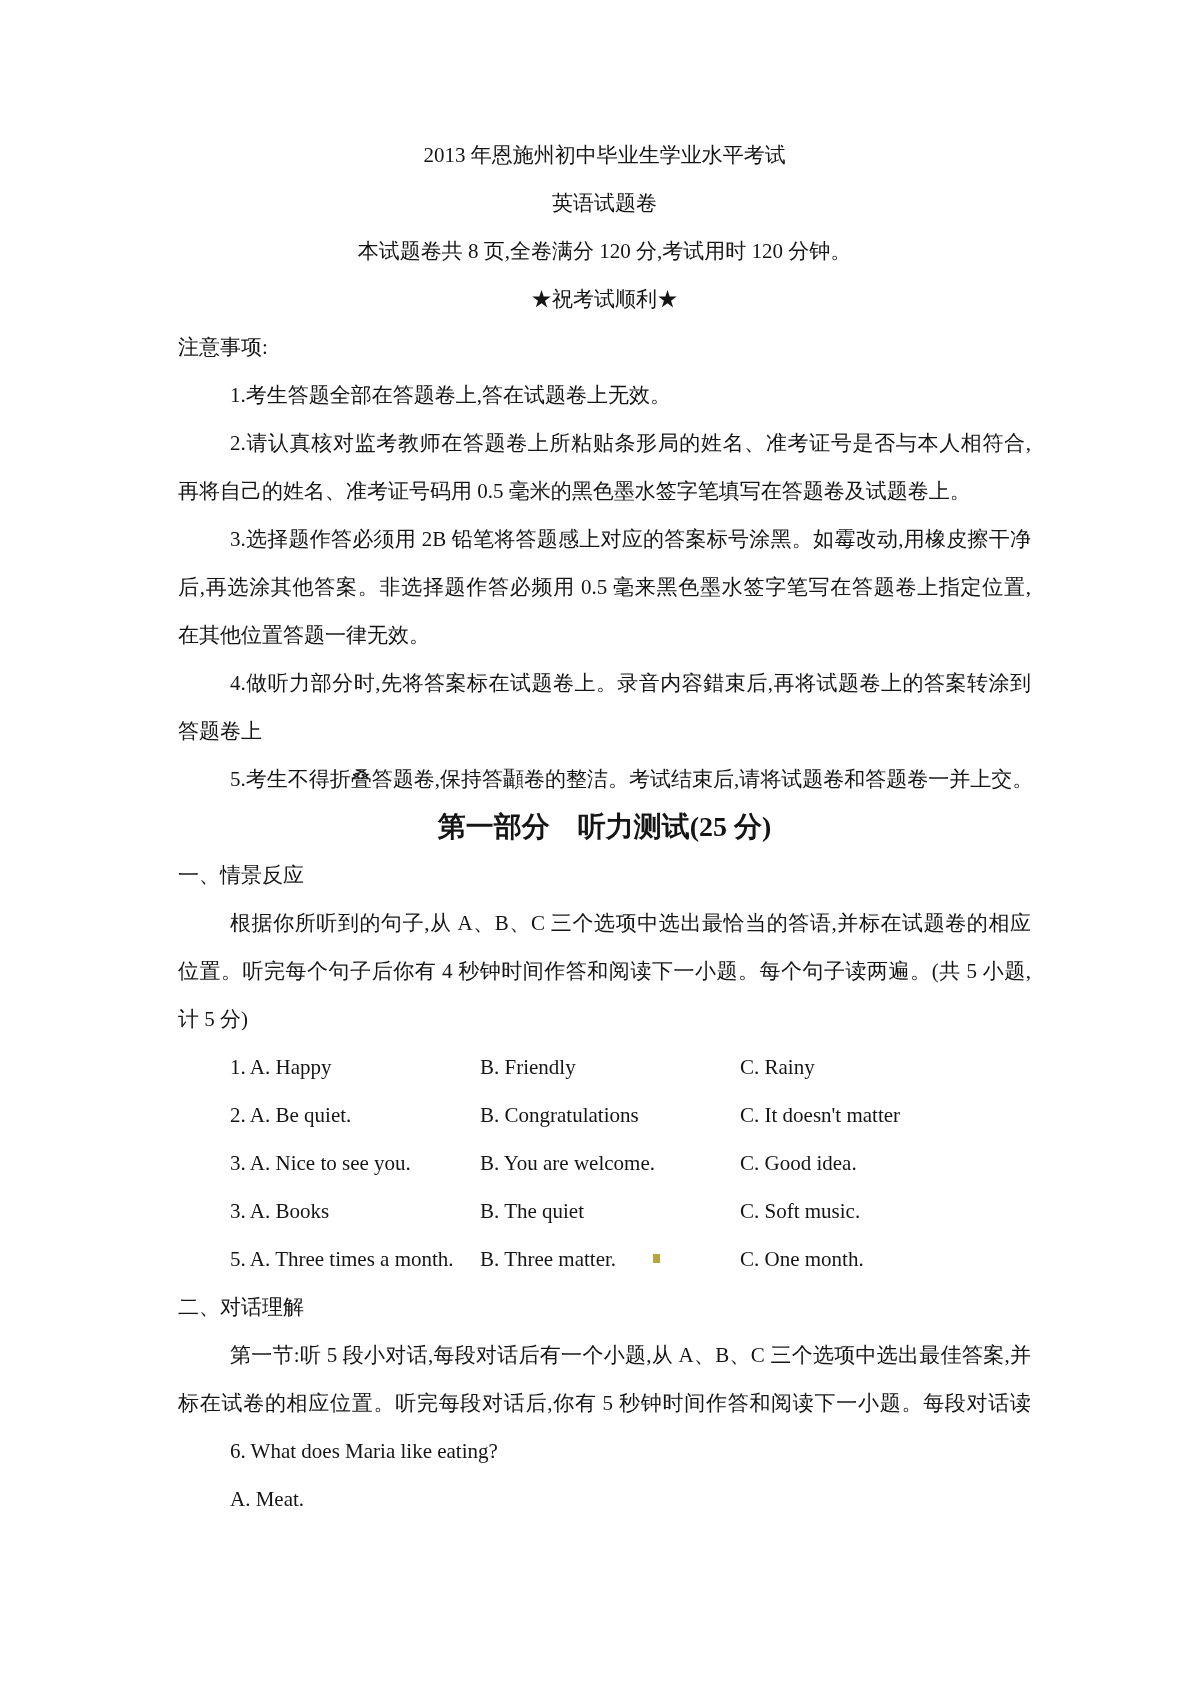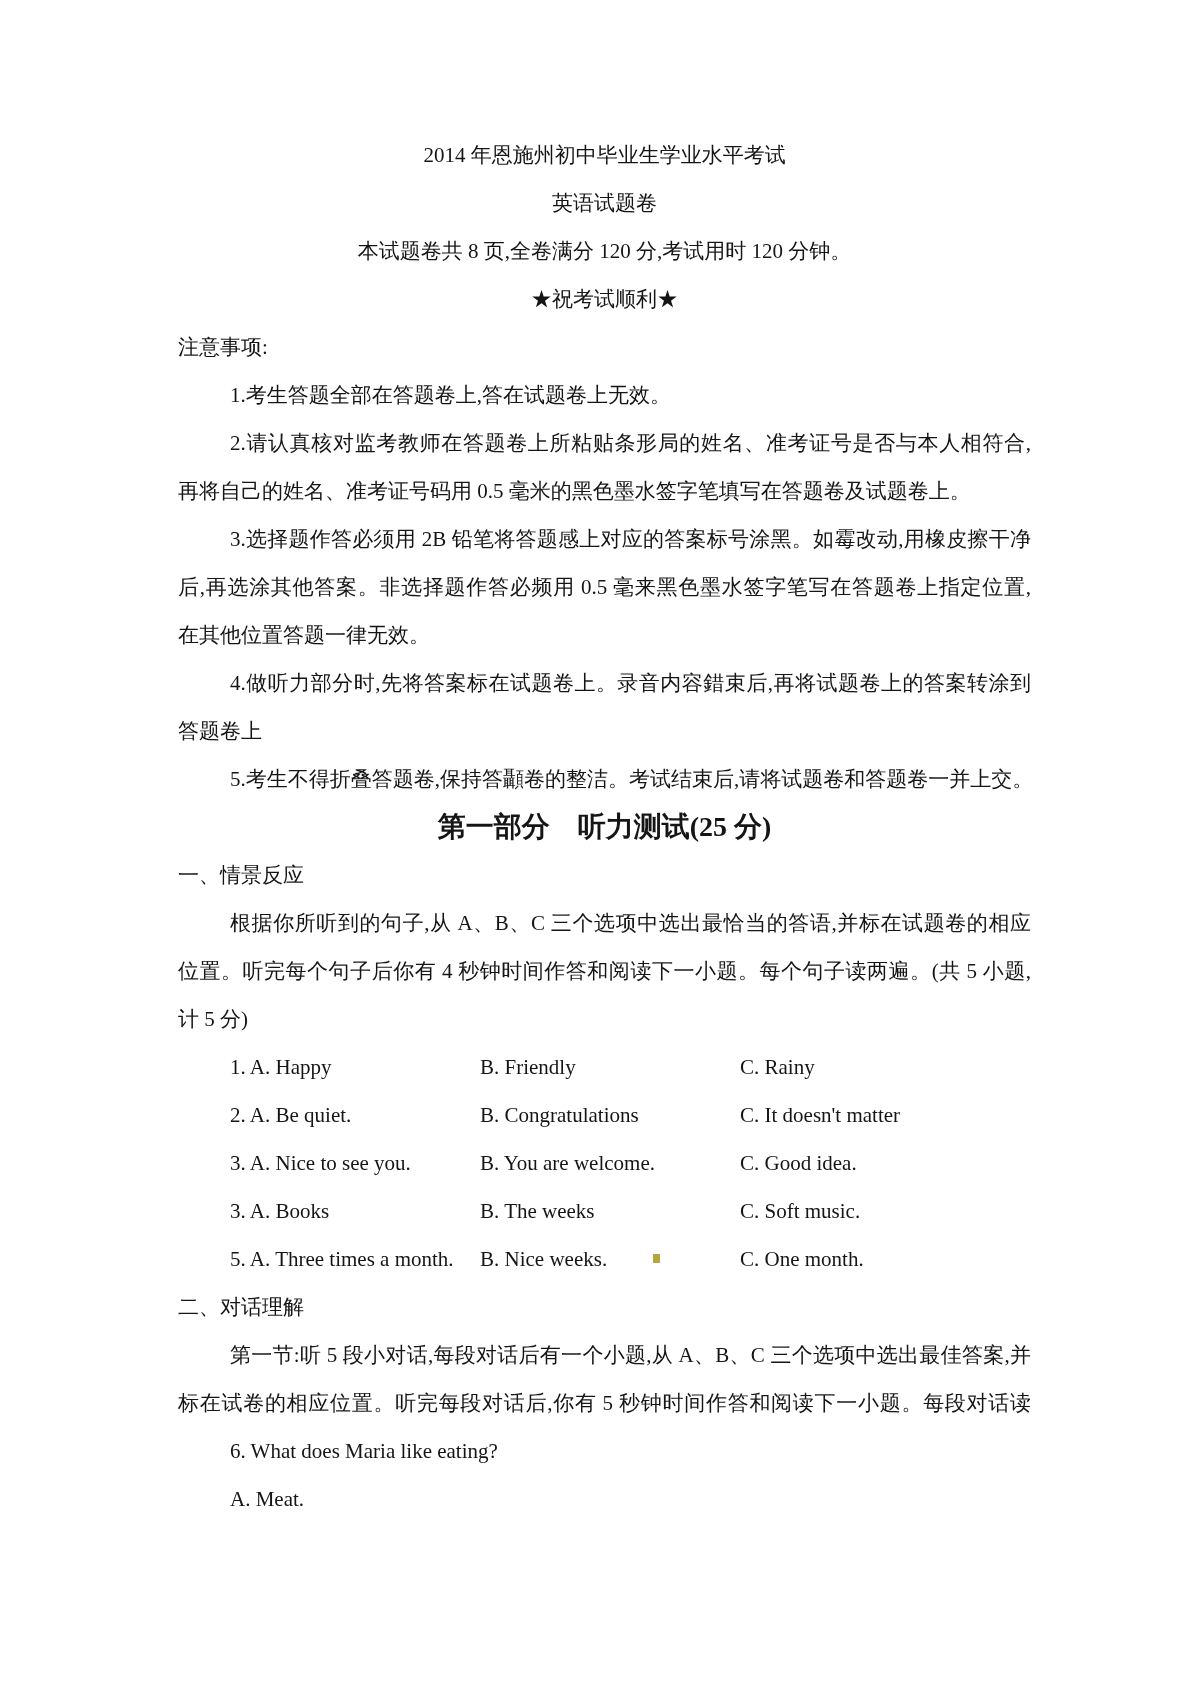--- a/index.html
+++ b/index.html
@@ -41,21 +41,21 @@
     width: 7px;
     height: 9px;
     background: #b5a642;
   }
 </style>
 </head>
 <body>
 
 <div class="page">
 
-  <div class="line center">2014 年恩施州初中毕业生学业水平考试</div>
+  <div class="line center">2013 年恩施州初中毕业生学业水平考试</div>
   <div class="line center">英语试题卷</div>
   <div class="line center">本试题卷共 8 页,全卷满分 120 分,考试用时 120 分钟。</div>
   <div class="line center">★祝考试顺利★</div>
 
   <div class="line">注意事项:</div>
   <div class="line ind">1.考生答题全部在答题卷上,答在试题卷上无效。</div>
   <div class="line ind fill">2.请认真核对监考教师在答题卷上所粘贴条形局的姓名、准考证号是否与本人相符合,</div>
   <div class="line">再将自己的姓名、准考证号码用 0.5 毫米的黑色墨水签字笔填写在答题卷及试题卷上。</div>
   <div class="line ind fill">3.选择题作答必须用 2B 铅笔将答题感上对应的答案标号涂黑。如霉改动,用橡皮擦干净</div>
   <div class="line fill">后,再选涂其他答案。非选择题作答必频用 0.5 毫来黑色墨水签字笔写在答题卷上指定位置,</div>
@@ -74,24 +74,24 @@
   <div class="line qrow">
     <span class="ca">1. A. Happy</span><span class="cb">B. Friendly</span><span class="cc">C. Rainy</span>
   </div>
   <div class="line qrow">
     <span class="ca">2. A. Be quiet.</span><span class="cb">B. Congratulations</span><span class="cc">C. It doesn't matter</span>
   </div>
   <div class="line qrow">
     <span class="ca">3. A. Nice to see you.</span><span class="cb">B. You are welcome.</span><span class="cc">C. Good idea.</span>
   </div>
   <div class="line qrow">
-    <span class="ca">3. A. Books</span><span class="cb">B. The weeks</span><span class="cc">C. Soft music.</span>
+    <span class="ca">3. A. Books</span><span class="cb">B. The quiet</span><span class="cc">C. Soft music.</span>
   </div>
   <div class="line qrow">
-    <span class="ca">5. A. Three times a month.</span><span class="cb">B. Nice weeks.</span><span class="cc">C. One month.</span>
+    <span class="ca">5. A. Three times a month.</span><span class="cb">B. Three matter.</span><span class="cc">C. One month.</span>
   </div>
 
   <div class="line">二、对话理解</div>
   <div class="line ind fill">第一节:听 5 段小对话,每段对话后有一个小题,从 A、B、C 三个选项中选出最佳答案,并</div>
   <div class="line fill">标在试卷的相应位置。听完每段对话后,你有 5 秒钟时间作答和阅读下一小题。每段对话读</div>
 
   <div class="line ind">6. What does Maria like eating?</div>
   <div class="line ind">A. Meat.</div>
 
   <span class="stray-dot"></span>

